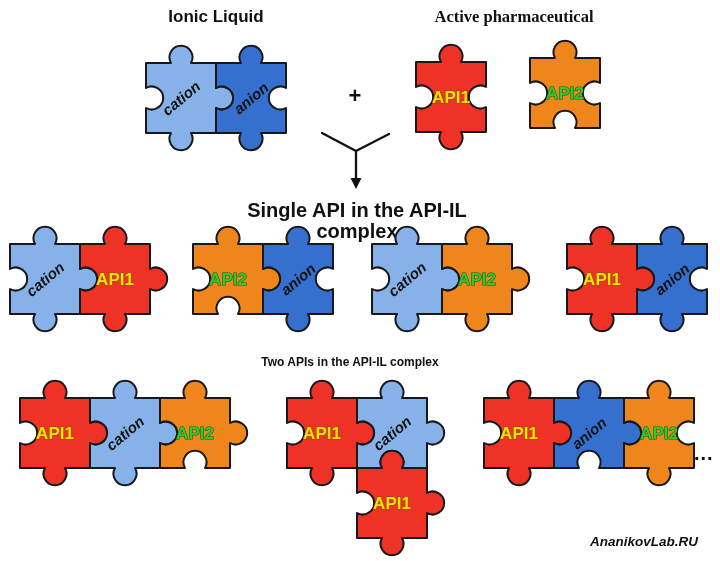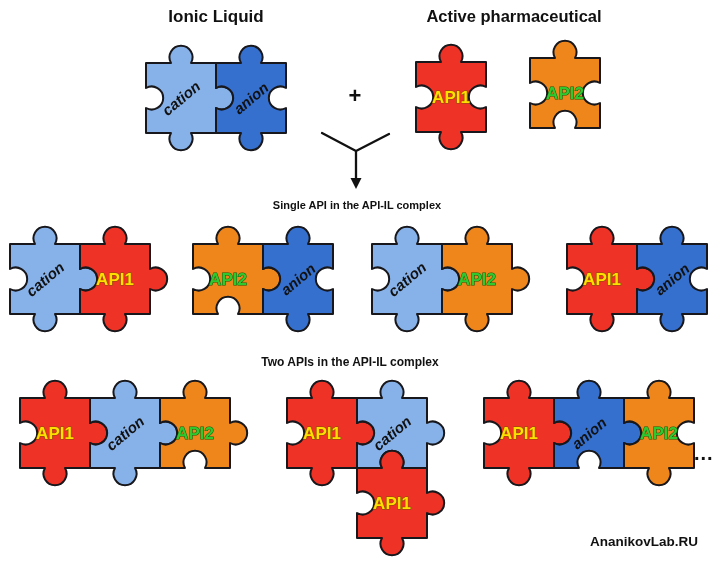--- a/index.html
+++ b/index.html
@@ -3,28 +3,28 @@
 <meta charset="utf-8">
 <style>
   html,body{margin:0;padding:0;}
   body{
     width:720px;height:561px;position:relative;overflow:hidden;background:#ffffff;
     font-family:"Liberation Sans","DejaVu Sans",sans-serif;
   }
   .abs{position:absolute;}
   .title{position:absolute;font-weight:bold;color:#111;text-align:center;line-height:1.06;}
   .t-il{left:126px;top:6px;width:180px;font-size:17px;}
-  .t-api{left:419px;top:6px;width:190px;font-size:16.5px;}
-  .t-single{left:207px;top:198px;width:300px;font-size:11px;}
+  .t-api{left:419px;top:6px;width:190px;font-size:16.5px;font-family:Liberation Serif, serif;}
+  .t-single{left:207px;top:198px;width:300px;font-size:20px;}
   .t-two{left:200px;top:354px;width:300px;font-size:12px;}
   .plus{position:absolute;left:343px;top:81px;width:24px;text-align:center;
         font-size:22px;font-weight:bold;color:#111;}
   .ellipsis{position:absolute;left:694px;top:440px;font-size:20px;font-weight:bold;color:#111;letter-spacing:1px;}
   .watermark{position:absolute;left:590px;top:532px;width:102px;text-align:left;
-             font-size:13.5px;font-weight:bold;color:#111;}
+             font-size:13.5px;font-weight:bold;color:#111;font-style:italic;}
   svg.puzzle-group{position:absolute;overflow:visible;}
   svg.merge-arrow{position:absolute;left:315px;top:122px;}
   .piece-label{font-family:"Liberation Sans","DejaVu Sans",sans-serif;font-weight:bold;}
 </style>
 </head>
 <body>
 
 <div class="abs" style="left:0;top:2px;width:652px;height:561px;">
 
   <div class="title t-il">Ionic Liquid</div>

